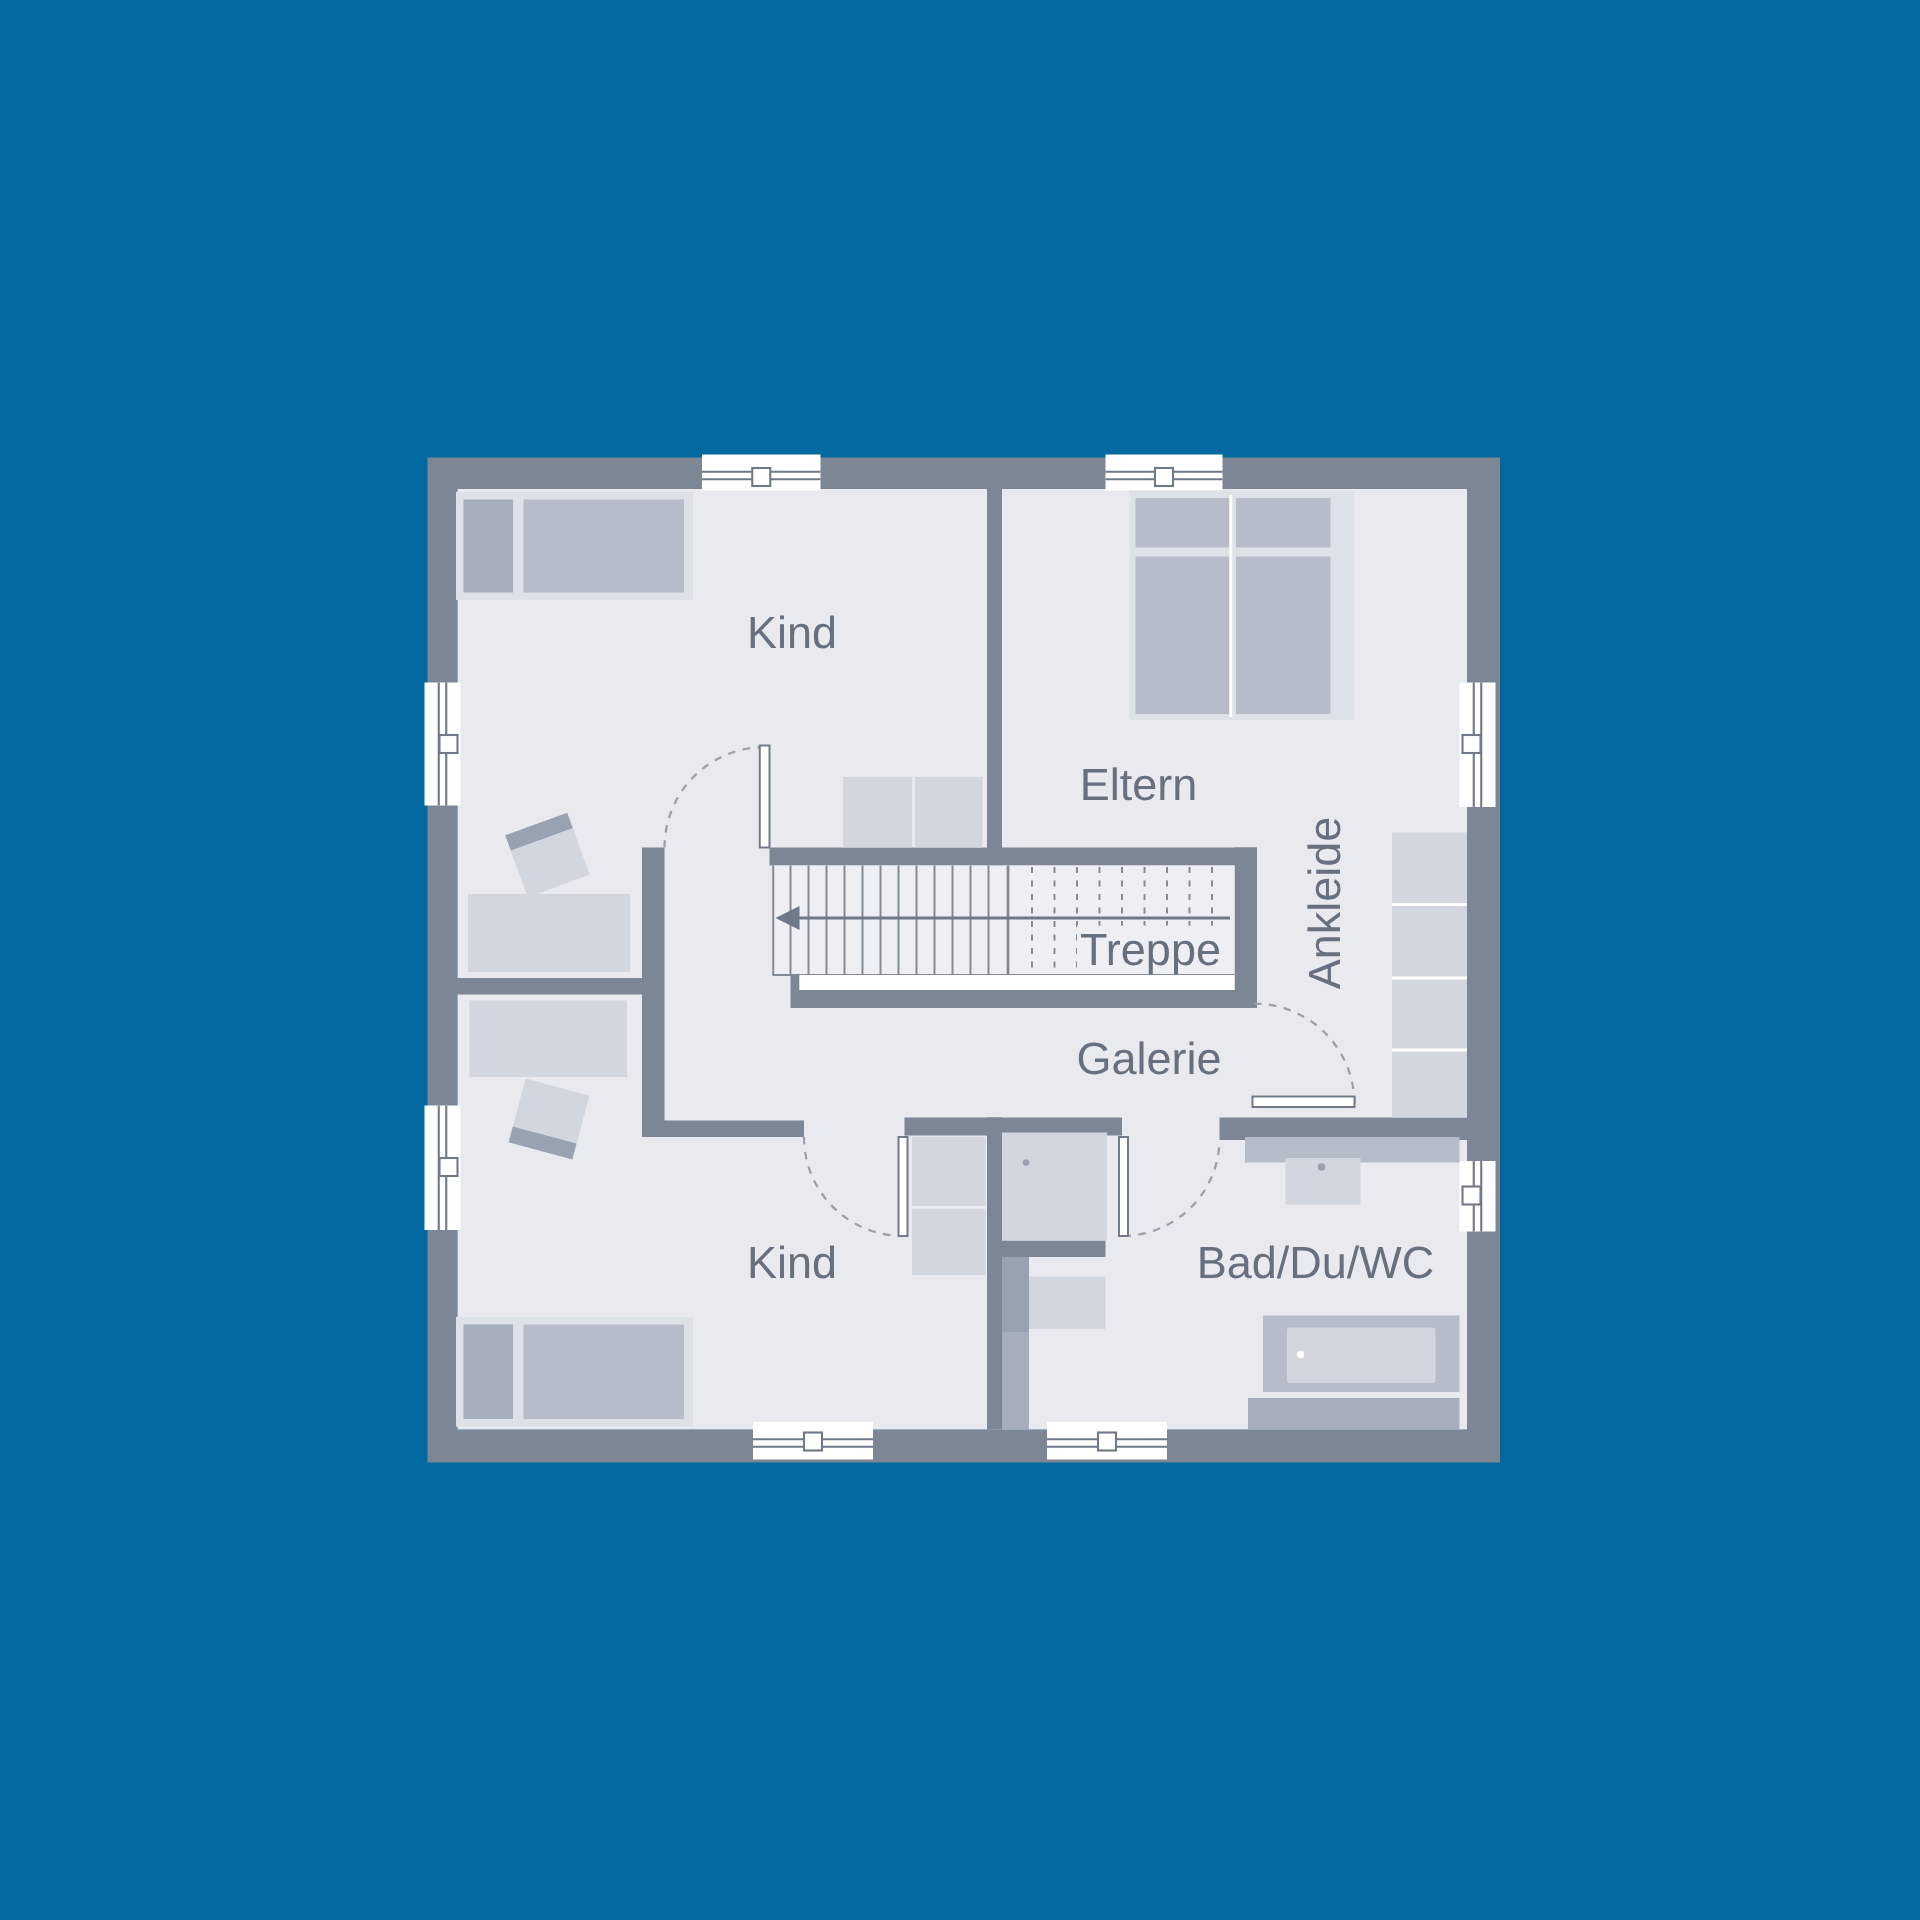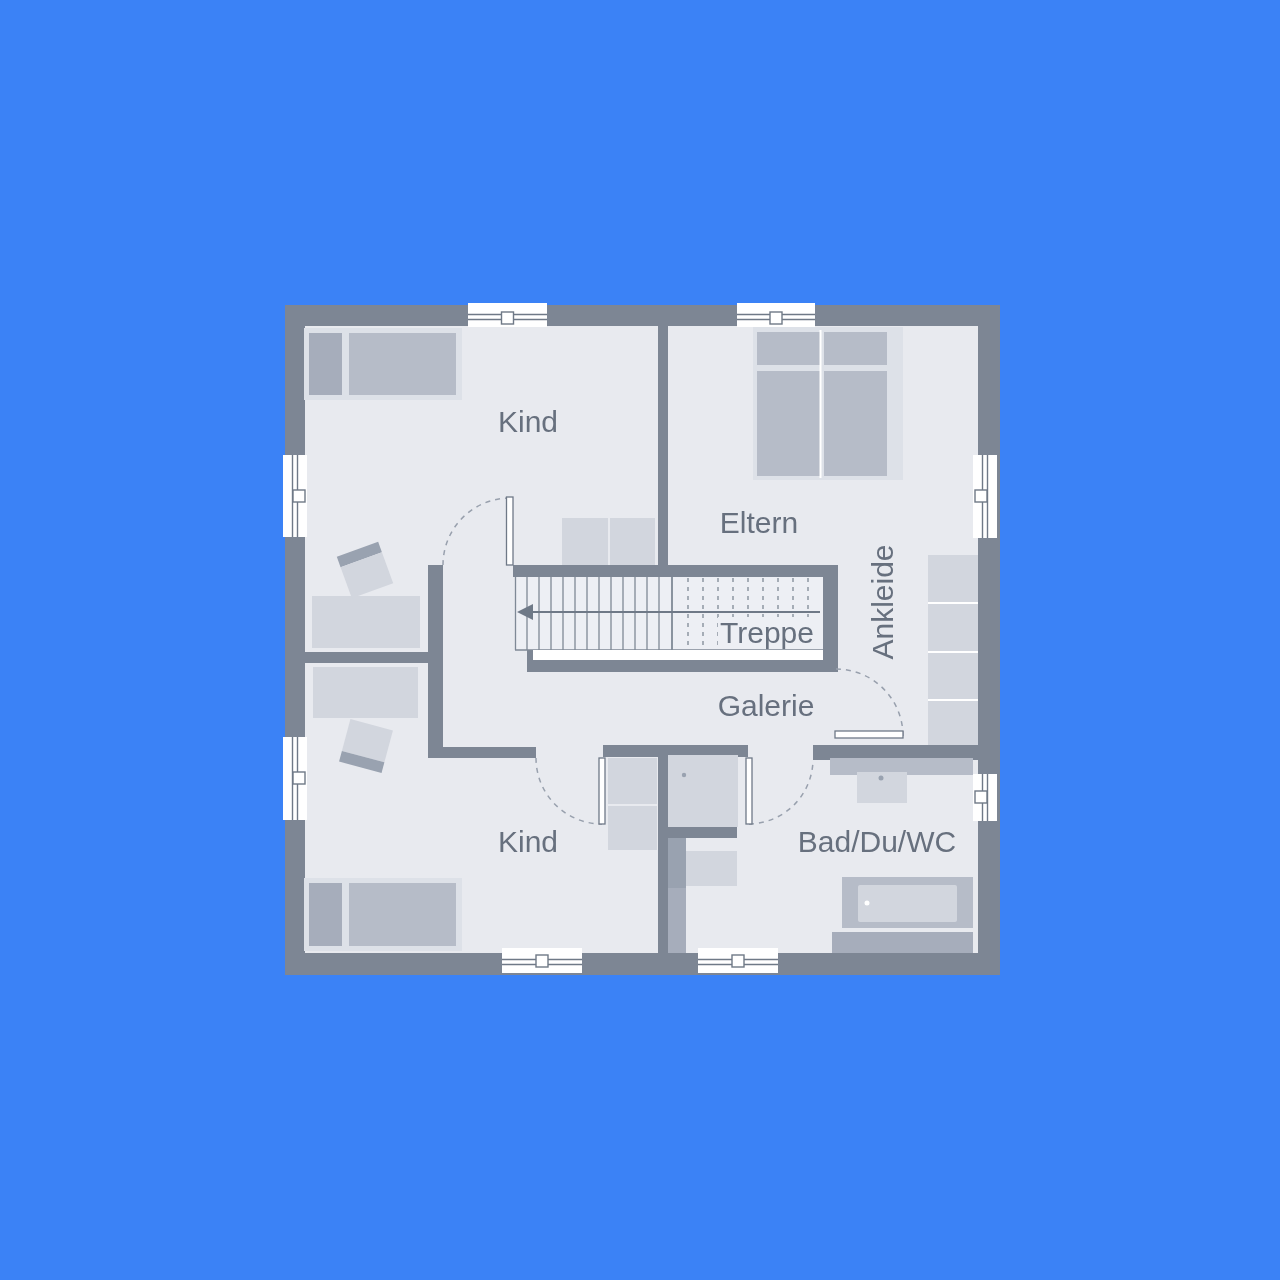--- a/index.html
+++ b/index.html
@@ -1,16 +1,16 @@
 <!DOCTYPE html>
 <html style="--wall: #7d8694; --floor: #e8eaef; --stairfloor: #edeff4; --frame: #dde1e8; --light: #d2d6de; --mid: #b6bcc8; --dark: #a6adbb; --darker: #99a2b0; --line: #6f7987; --tread: #7f8996; --arc: #98a0ad; --text: #67707e;"><head>
 <meta charset="utf-8">
 <style>
   html,body{margin:0;padding:0;background:#ffffff;width:1280px;height:1280px;overflow:hidden;}
-  #stage{position:relative;width:1280px;height:1280px;background:#3b82f6;}
+  #stage{position:relative;width:1280px;height:1280px;background:#0369a1;}
   svg{position:absolute;left:0;top:0;}
   .wall{fill:var(--wall);}
   .floor{fill:var(--floor);}
   .stairfloor{fill:var(--stairfloor);}
   .white{fill:#ffffff;}
   .frame{fill:var(--frame);}
   .light{fill:var(--light);}
   .mid{fill:var(--mid);}
   .dark{fill:var(--dark);}
   .darker{fill:var(--darker);}

